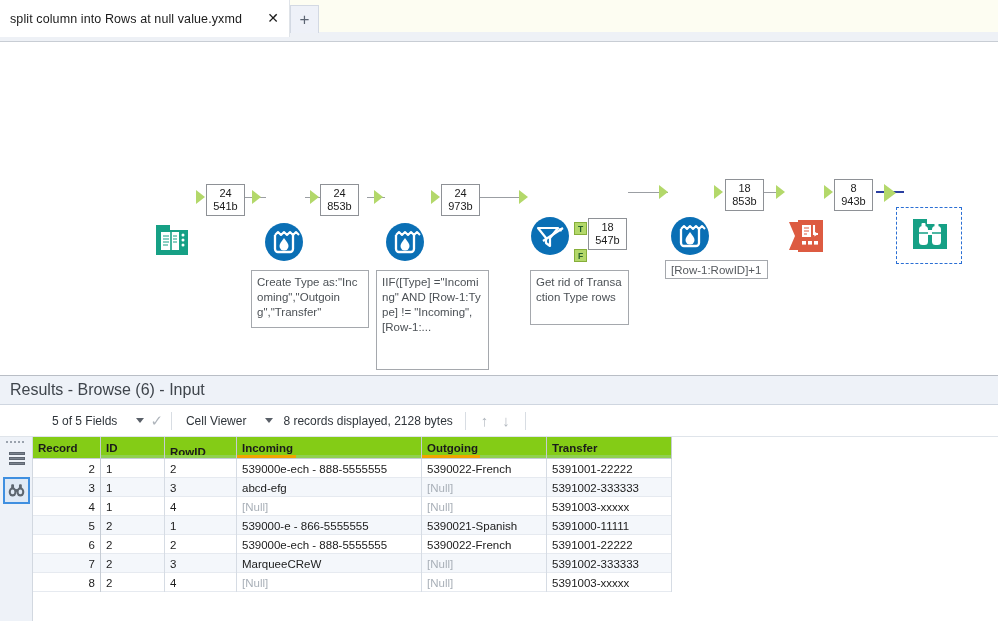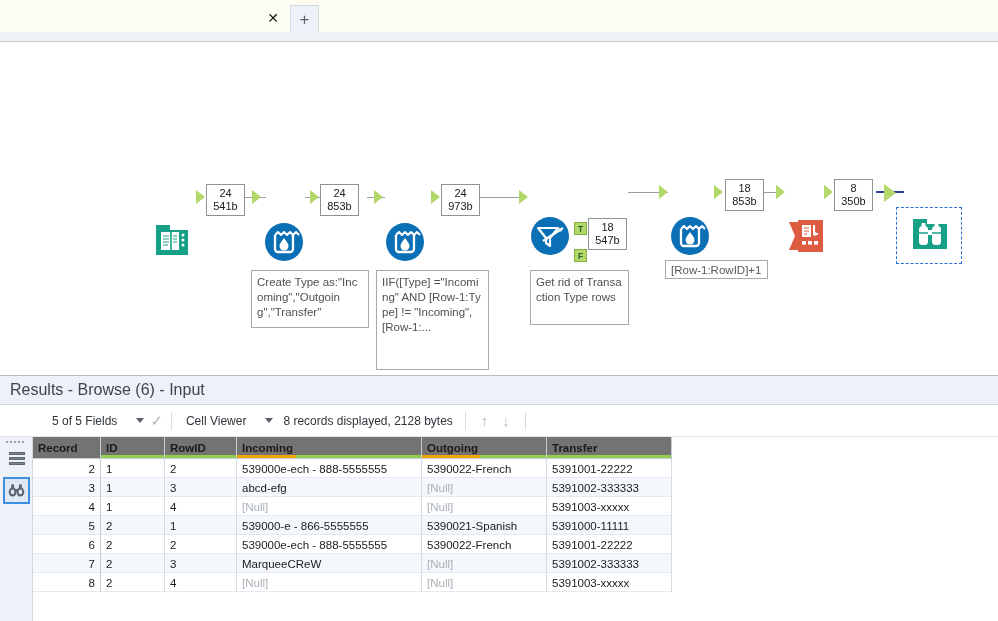--- a/index.html
+++ b/index.html
@@ -205,21 +205,21 @@
   }
   .grid-head {
     position: absolute; left: 0; top: 0; height: 22px;
     display: flex;
     background: #eef2f8;
   }
   .hcell {
     position: relative;
     border-right: 1px solid #c6ccd4;
     border-bottom: 1px solid #c6ccd4;
-    background: #737373;
+    background: #84cc16;
     font-weight: bold; color: #1b1b1b;
     font-size: 11.5px;
     display: flex; align-items: center;
     padding-left: 5px;
     height: 22px;
     overflow: hidden;
   }
   .hcell.num { justify-content: flex-start; }
   .qbar {
     position: absolute; left: 0; bottom: 0; height: 3px; width: 100%;
@@ -260,20 +260,23 @@
     position: absolute; left: 640px; top: 0; width: 330px; height: 185px;
     background: #ffffff;
   }
 </style>
 </head>
 <body>
 
 <div class="tabbar">
   <div class="tabbar-rest"></div>
   <div class="tabbar-strip"></div>
+  <div class="doc-tab">
+    <span class="doc-tab-title">split column into Rows at null value.yxmd</span>
+  </div>
   <div class="tab-close">✕</div>
   <div class="tab-add">+</div>
 </div>
 
 <div class="canvas">
 
   <div class="wire" style="left:243px; top:155px; width:23px;"></div>
   <div class="wire" style="left:305px; top:155px; width:18px;"></div>
   <div class="wire" style="left:367px; top:155px; width:18px;"></div>
   <div class="wire" style="left:476px; top:155px; width:50px;"></div>
@@ -375,21 +378,21 @@
       <path d="M32 18 l-3.6 -2.6 v5.2 Z" fill="#ffffff"></path>
       <rect x="16" y="25" width="4" height="3.6" fill="#ffffff"></rect>
       <rect x="22" y="25" width="4" height="3.6" fill="#ffffff"></rect>
       <rect x="28" y="25" width="4" height="3.6" fill="#ffffff"></rect>
     </svg>
   </div>
   <div class="port arrow" style="left:776px; top:143px;"></div>
   <div class="port arrow" style="left:824px; top:143px;"></div>
   <div class="countbox" style="left:834px; top:137px; width:39px;">
     <span class="cn">8</span>
-    <span class="cn">350b</span>
+    <span class="cn">943b</span>
   </div>
 
   <div class="sel-box" style="left:896px; top:165px; width:66px; height:57px;"></div>
   <div class="port arrow" style="left:884px; top:142px; border-top-width:9px; border-bottom-width:9px; border-left-width:12px;"></div>
   <div class="tool" style="left:910px; top:172px;">
     <svg class="tool-icon" viewBox="0 0 40 40">
       <path d="M3 5 H17 V10 H37 V35 H3 Z" fill="#16a085"></path>
       <rect x="9" y="12" width="9" height="19" rx="3.5" fill="#ffffff"></rect>
       <rect x="22" y="12" width="9" height="19" rx="3.5" fill="#ffffff"></rect>
       <rect x="18" y="16" width="4" height="5" fill="#ffffff"></rect>
@@ -455,21 +458,21 @@
 
   <div class="grid">
     <div class="grid-head" style="width: 639px;">
         <div class="hcell num" style="width: 68px;">
           <span>Record</span>
         </div>
         <div class="hcell" style="width: 64px;">
           <span>ID</span>
           <div class="qbar"></div>
         </div>
-        <div class="hcell" style="width: 72px;">
+        <div class="hcell" style="width: 72px; align-items: flex-end;">
           <span>RowID</span>
           <div class="qbar"></div>
         </div>
         <div class="hcell" style="width: 185px;">
           <span>Incoming</span>
           <div class="qbar"></div>
           <div class="qbar-warn" style="width: 32%;"></div>
         </div>
         <div class="hcell" style="width: 125px;">
           <span>Outgoing</span>

